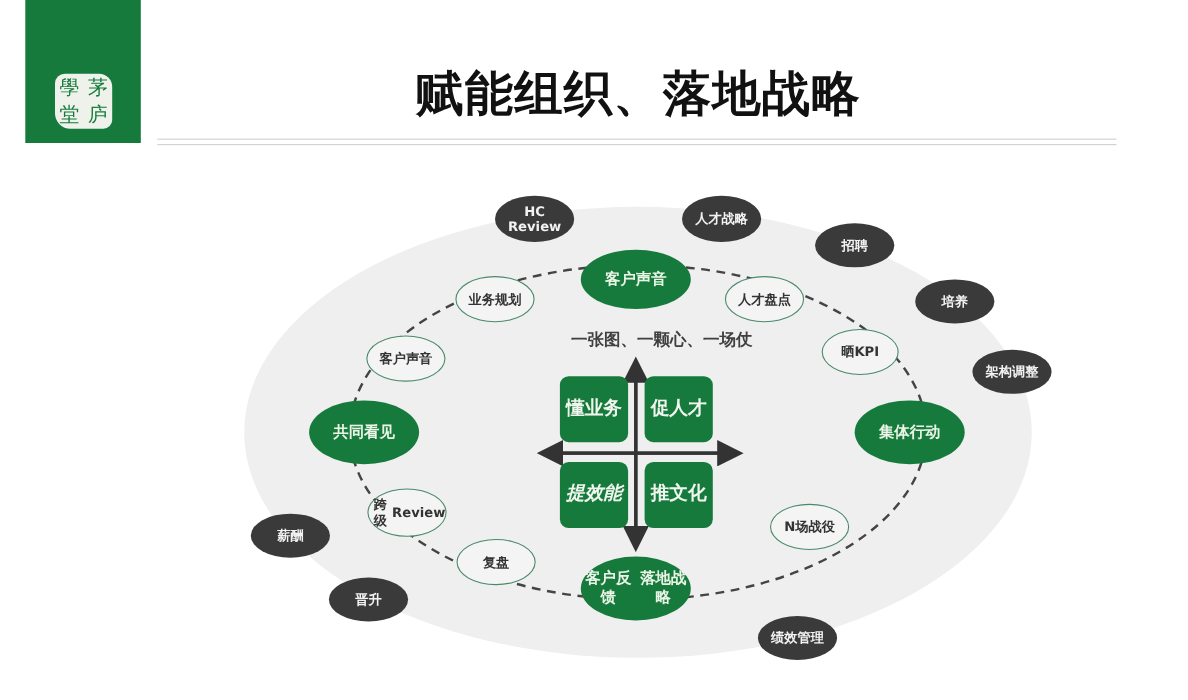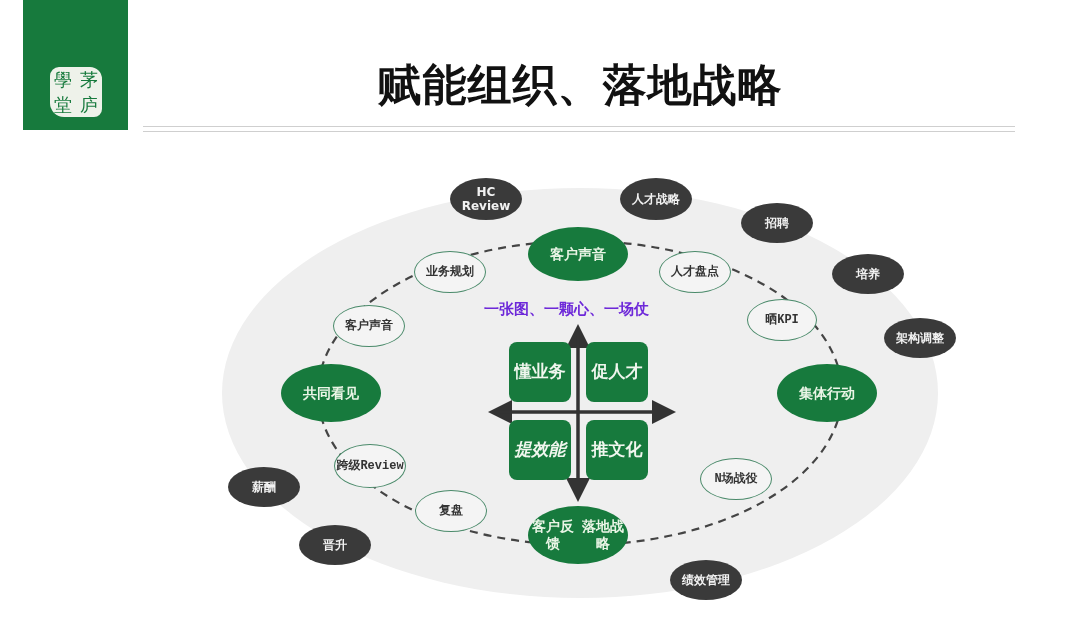--- a/index.html
+++ b/index.html
@@ -33,25 +33,25 @@
     position: absolute; left: 222px; top: 188px; width: 716px; height: 410px;
     border-radius: 50%; background: #efefef;
   }
   svg.links { position: absolute; left: 0; top: 0; }
   .node {
     position: absolute; border-radius: 50%;
     display: flex; align-items: center; justify-content: center; text-align: center;
     font-weight: bold; box-sizing: border-box; line-height: 1.2;
   }
   .node.green { background: #177a3d; color: #eaf5e6; font-size: 14px; }
-  .node.outline { background: #f4f4f4; border: 1.5px solid #4a8a6a; color: #333; font-size: 12px; font-family: Liberation Mono, monospace; }
+  .node.outline { background: #f4f4f4; border: 1.5px solid #4a8a6a; color: #333; font-size: 12px; }
   .node.dark { background: #3a3a3a; color: #f2f2f2; font-size: 12px; }
   .subtitle {
-    position: absolute; left: 484px; top: 300px; width: 200px; text-align: left;
-    font-size: 15px; font-weight: bold; color: #6d28d9;
+    position: absolute; left: 484px; top: 300px; width: 200px; text-align: right;
+    font-size: 15px; font-weight: bold; color: #404040;
   }
   .quad {
     position: absolute; width: 62px; height: 60px; background: #177a3d;
     border-radius: 8px; color: #f0f6ee; font-size: 17px; font-weight: bold;
     display: flex; align-items: center; justify-content: center; text-align: center;
     line-height: 1.25; padding: 0 4px; box-sizing: border-box;
   }
 </style>
 </head>
 <body>
@@ -111,13 +111,13 @@
 <div class="node dark" style="left:450px; top:178px; width:72px; height:42px; flex-direction:column;">
   <span>HC</span>
   <span>Review</span>
 </div>
 <div class="node dark" style="left:620px; top:178px; width:72px; height:42px;">人才战略</div>
 <div class="node dark" style="left:741px; top:203px; width:72px; height:40px;">招聘</div>
 <div class="node dark" style="left:832px; top:254px; width:72px; height:40px;">培养</div>
 <div class="node dark" style="left:884px; top:318px; width:72px; height:40px;">架构调整</div>
 <div class="node dark" style="left:228px; top:467px; width:72px; height:40px;">薪酬</div>
 <div class="node dark" style="left:299px; top:525px; width:72px; height:40px;">晋升</div>
-<div class="node dark" style="left:670px; top:560px; width:72px; height:40px;">绩效管理</div>
+<div class="node dark" style="left:689px; top:560px; width:72px; height:40px;">绩效管理</div>
 
 </body></html>

